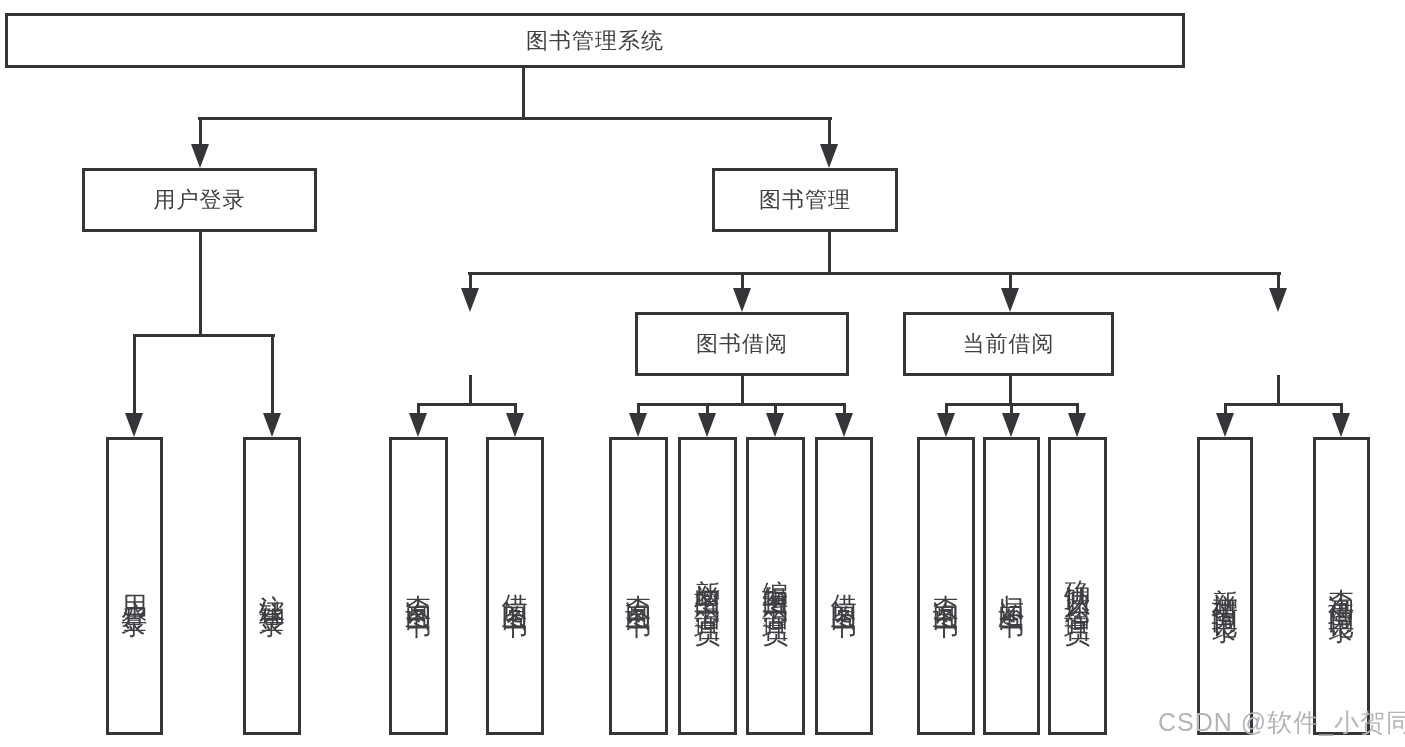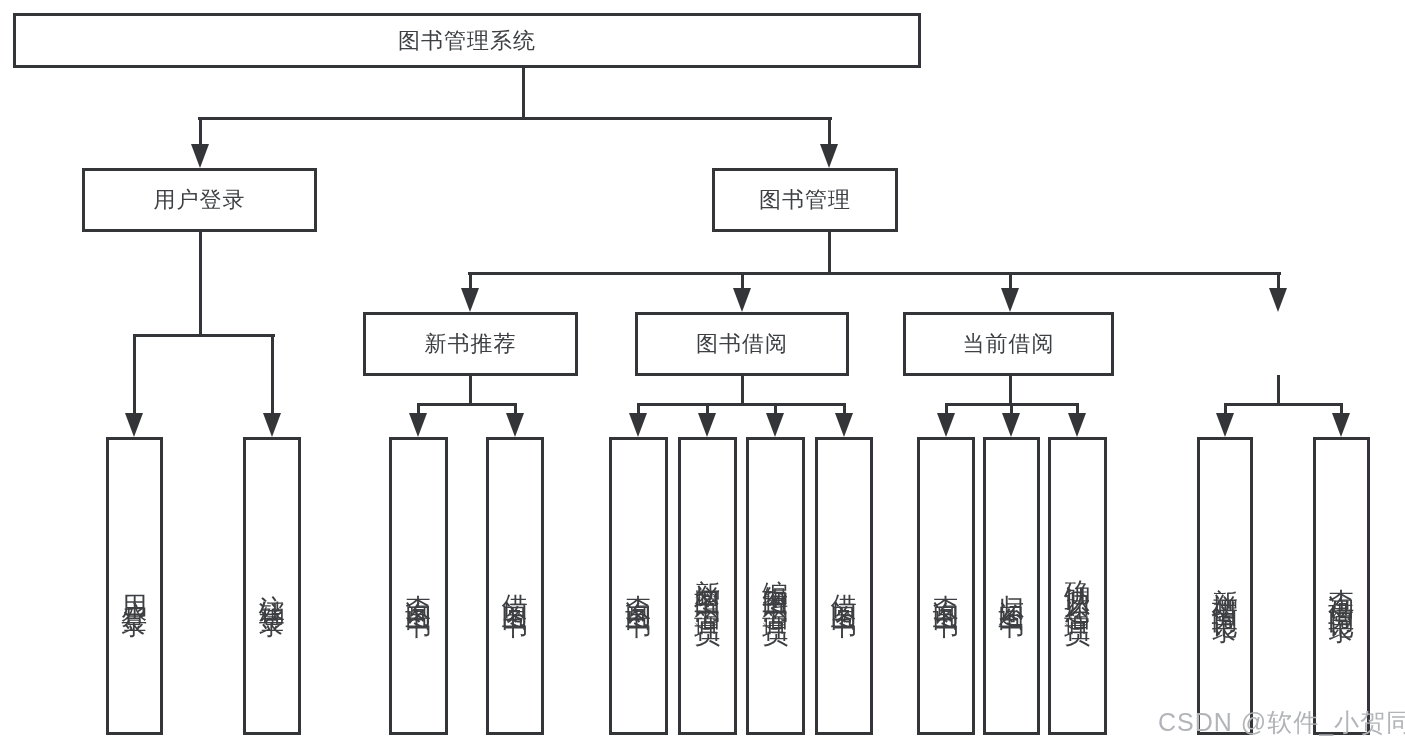--- a/index.html
+++ b/index.html
@@ -53,26 +53,25 @@
     color: var(--wm);
     z-index: 5;
     white-space: nowrap;
   }
 </style>
 </head>
 <body>
 
 <div id="canvas">
 
-  <div class="box h" style="left:13px;top:13px;width:908px;height:55px">图书管理系统</div>
+  <div class="box h" style="left:5px;top:13px;width:1180px;height:55px">图书管理系统</div>
 
   <div class="box h" style="left:82px;top:168px;width:235px;height:64px">用户登录</div>
   <div class="box h" style="left:712px;top:168px;width:186px;height:64px">图书管理</div>
 
-  <div class="box h" style="left:363px;top:312px;width:215px;height:64px">新书推荐</div>
   <div class="box h" style="left:903px;top:312px;width:211px;height:64px">当前借阅</div>
   <div class="box h" style="left:635px;top:312px;width:214px;height:64px">图书借阅</div>
 
   <div class="box v" style="left:106px;top:437px;width:57px;height:298px">
     <span class="vtext">用户登录</span>
   </div>
   <div class="box v" style="left:243px;top:437px;width:58px;height:298px">
     <span class="vtext">注销登录</span>
   </div>
 

